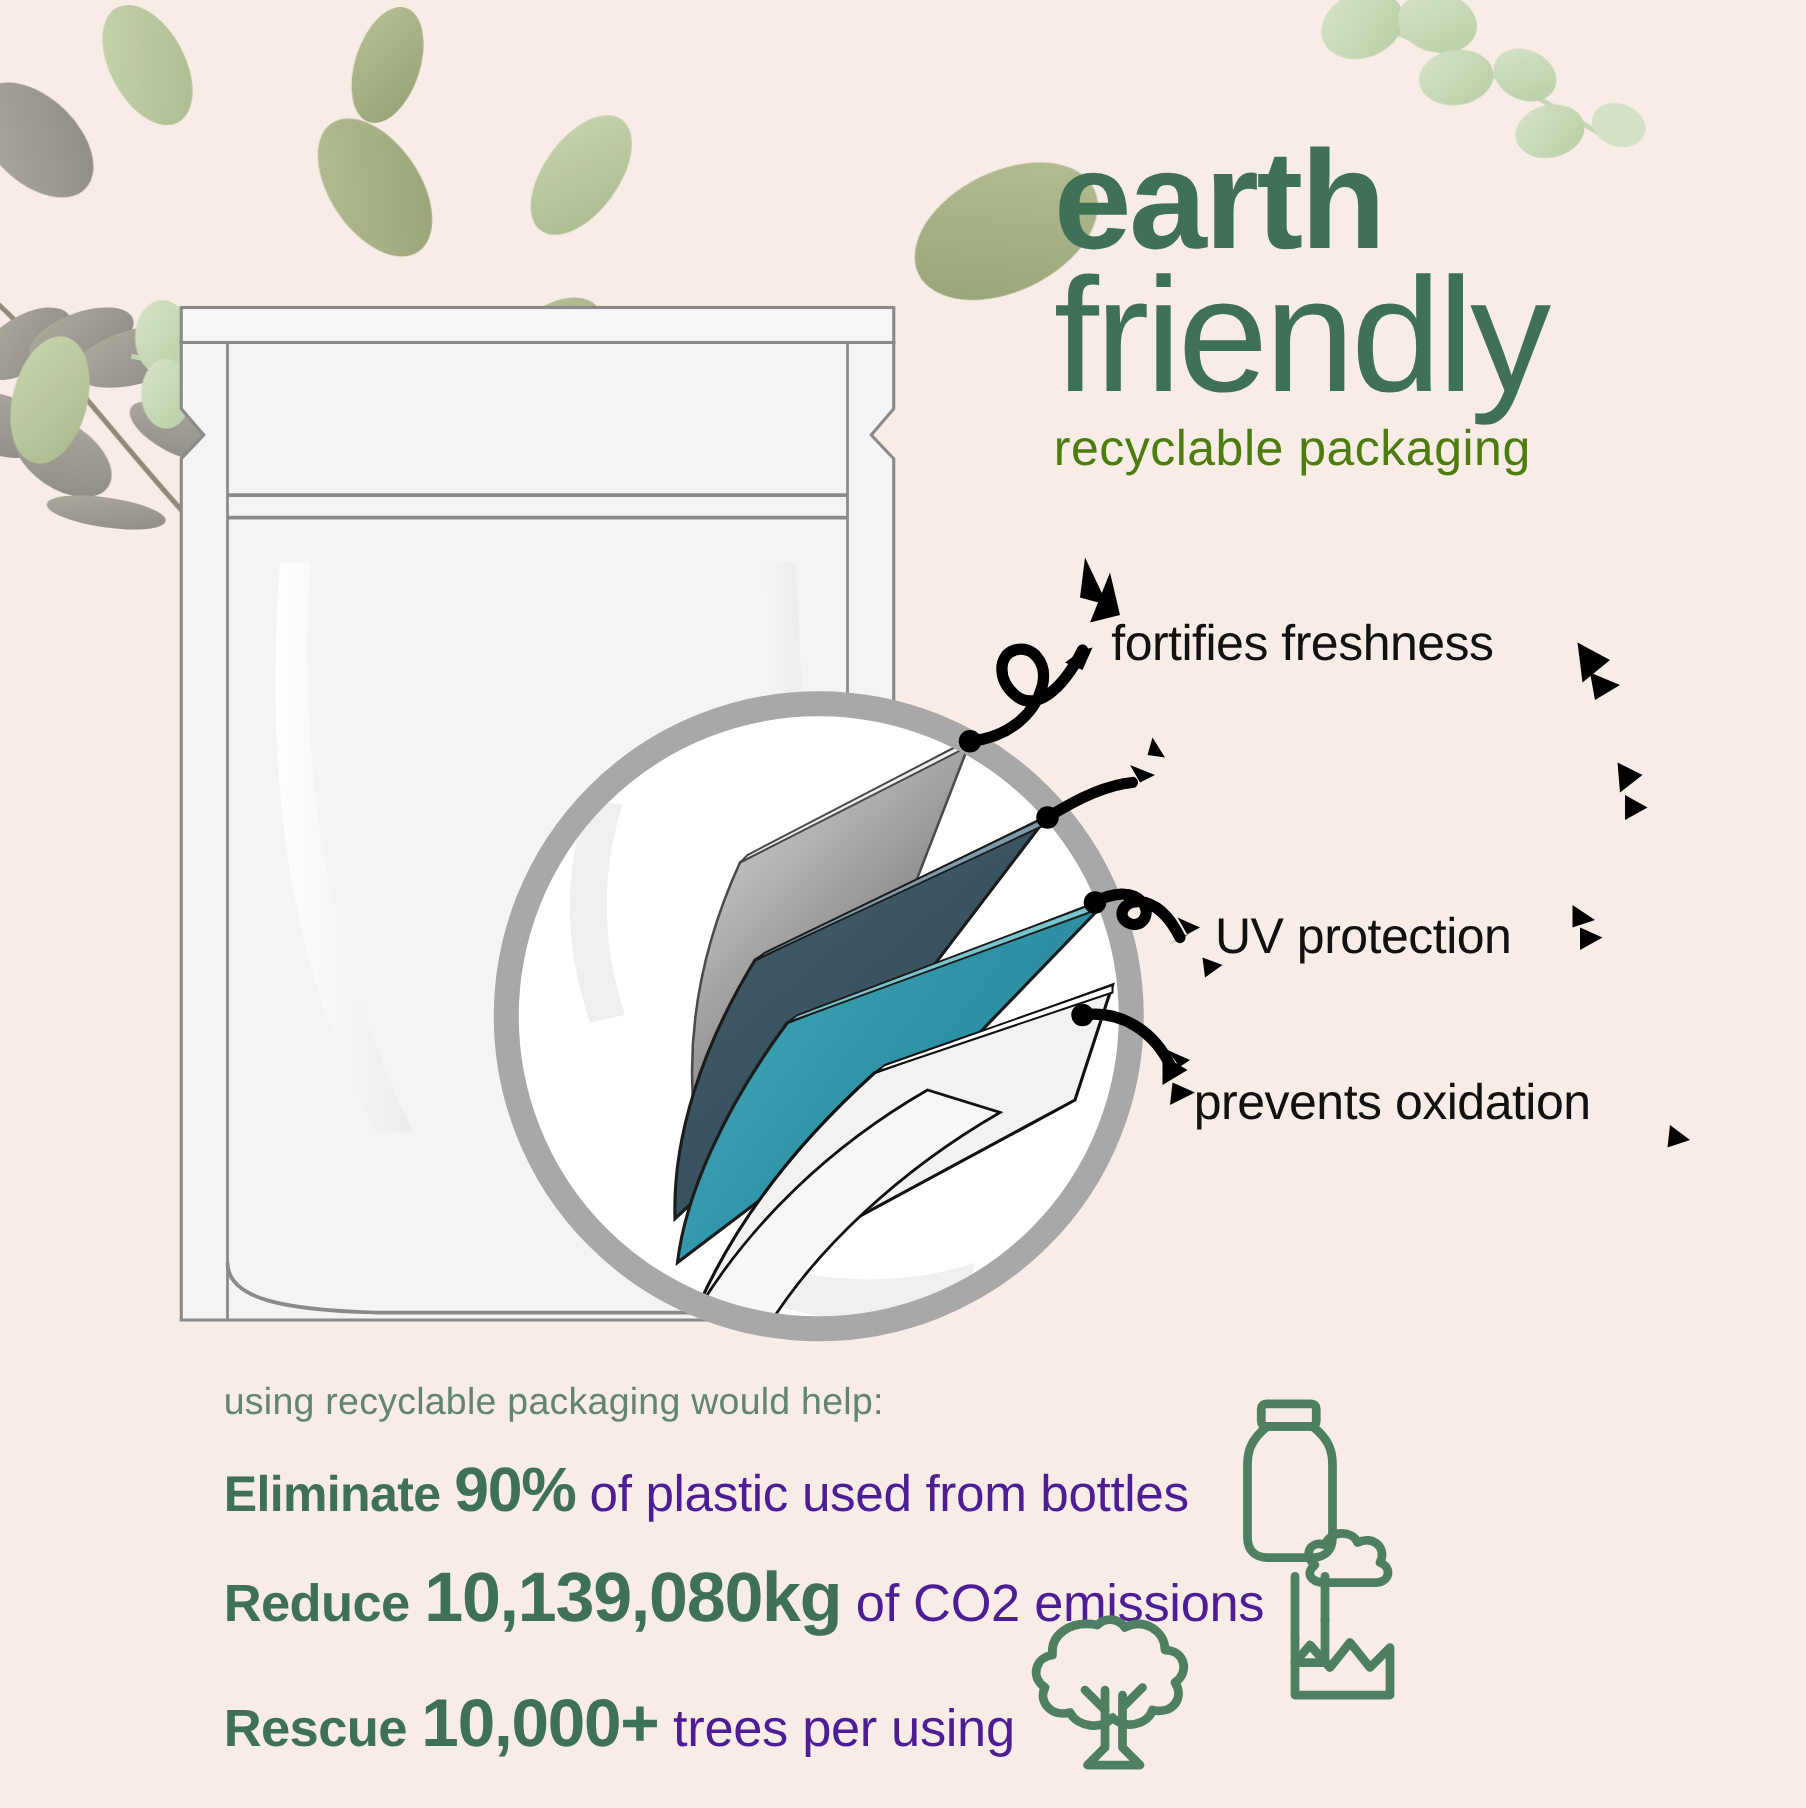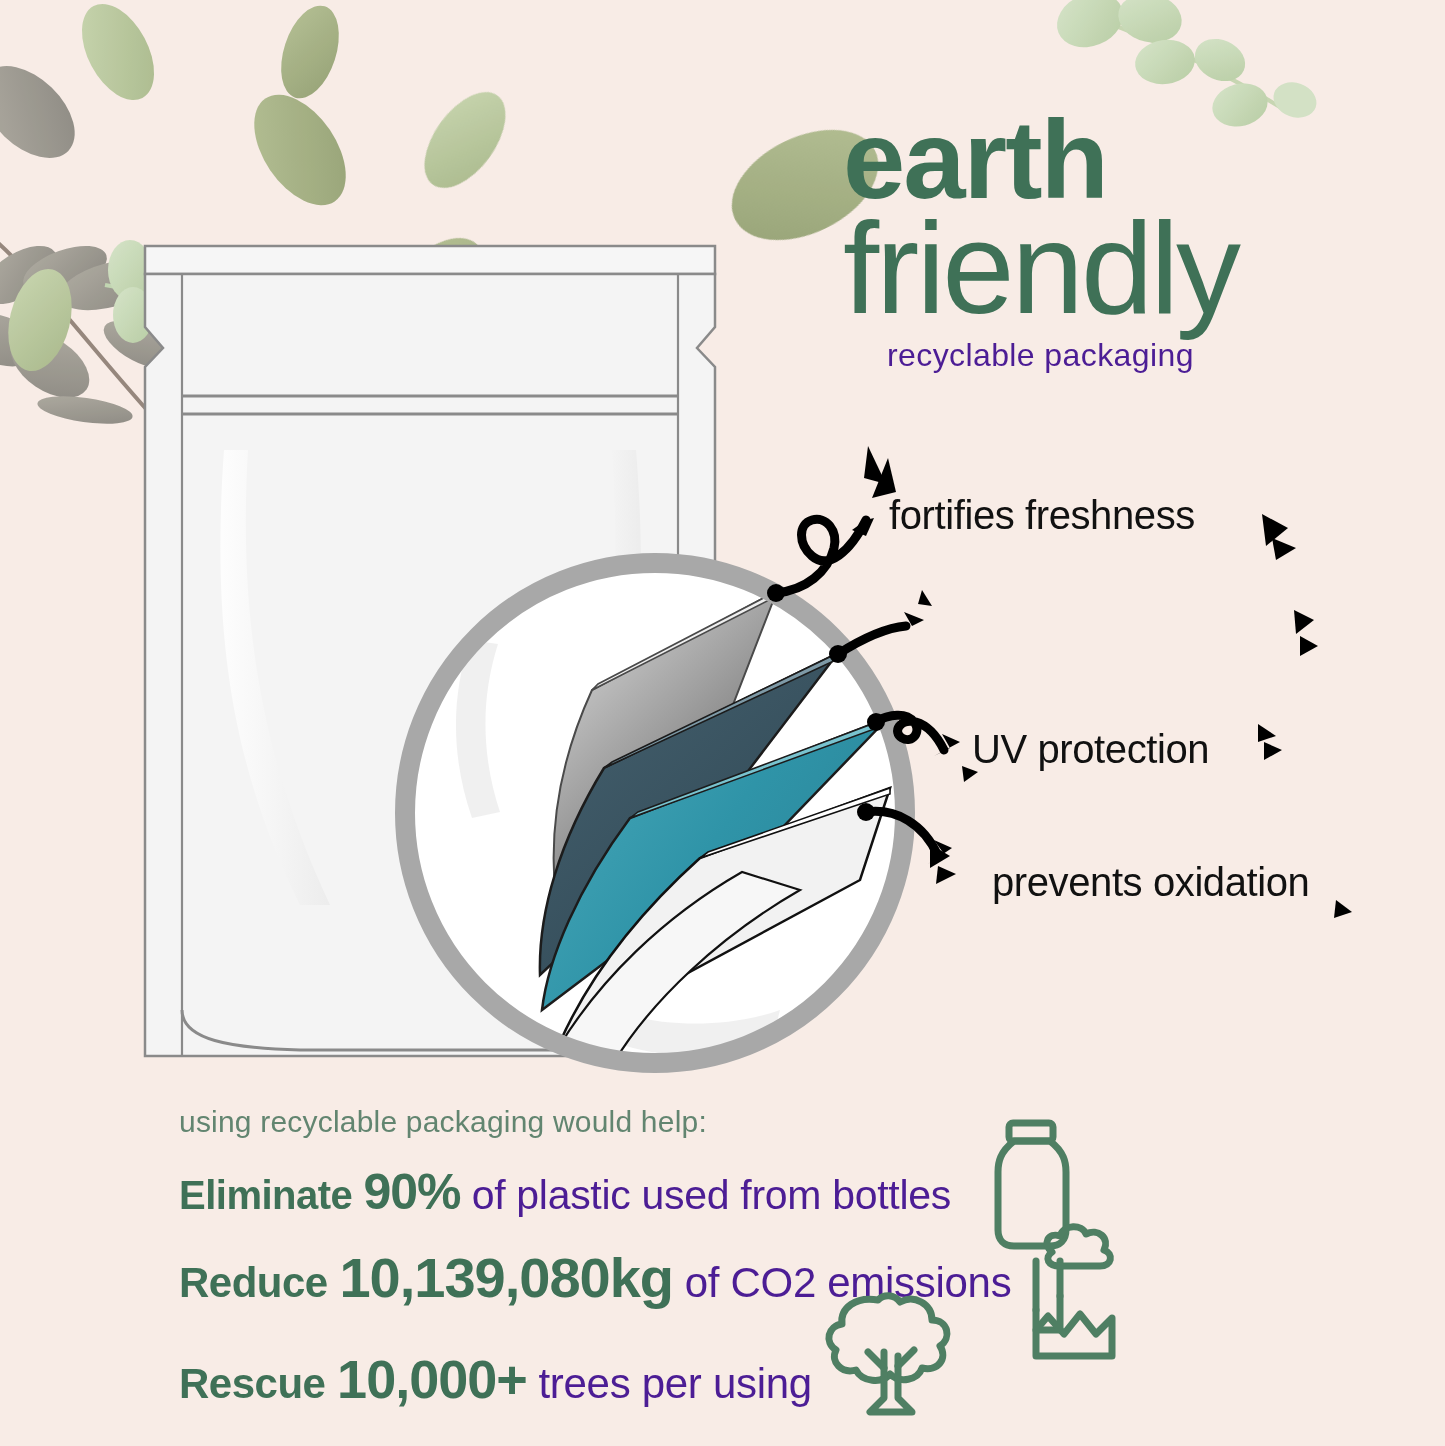--- a/index.html
+++ b/index.html
@@ -30,40 +30,39 @@
   }
   .hl-line2 {
     font-size:130px;
     font-weight:normal;
     color:#3f7157;
     line-height:0.95;
     letter-spacing:-3px;
     margin-top:-4px;
   }
   .hl-sub {
-    font-size:32px;
-    color:#4c1d95;
+    font-size:40px;
+    color:#4d7c0f;
     letter-spacing:0.4px;
     margin-top:6px;
     font-weight:normal;
-    margin-left:44px;
   }
 
   
   .feat {
     position:absolute;
     font-size:40px;
     color:#111111;
     white-space:nowrap;
     letter-spacing:-0.4px;
   }
   .feat-1 { left:889px; top:473px;margin-top:20px; }
   .feat-2 { left:941px; top:600px; }
   .feat-3 { left:972px; top:727px; }
-  .feat-4 { left:955px; top:860px;margin-left:37px; }
+  .feat-4 { left:955px; top:860px; }
 
   
   .stats-intro {
     position:absolute;
     left:179px; top:1105px;
     font-size:30px;
     color:#628570;
     letter-spacing:0.2px;
   }
   .stat-row { position:absolute; white-space:nowrap; color:#3f7157; }

